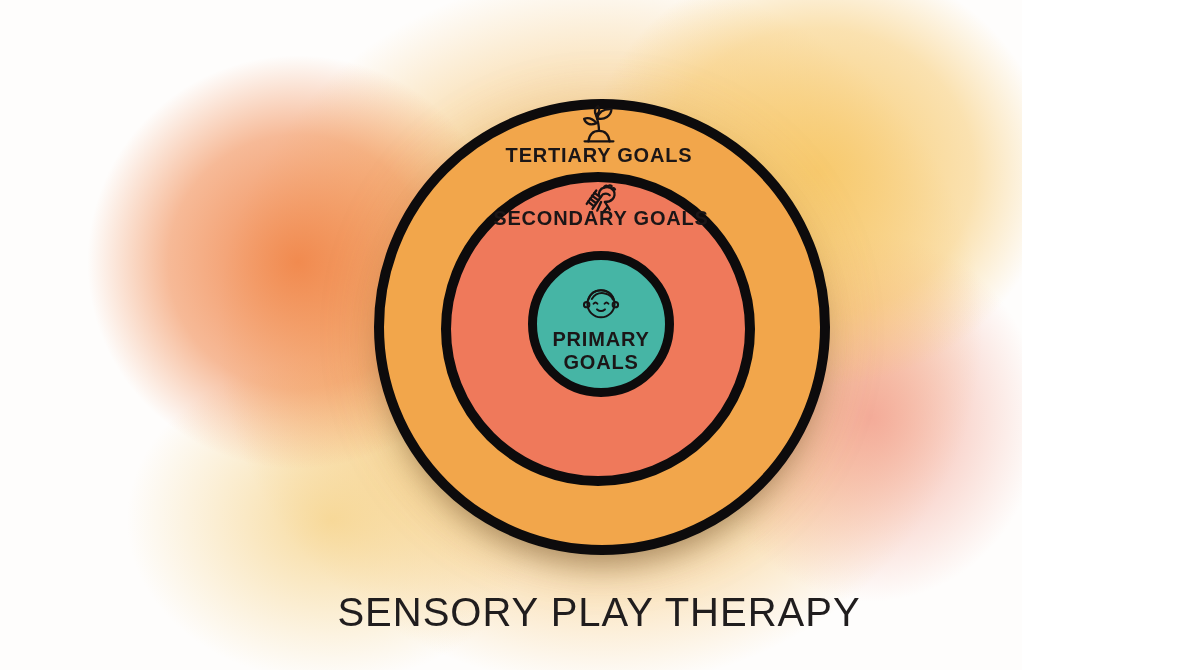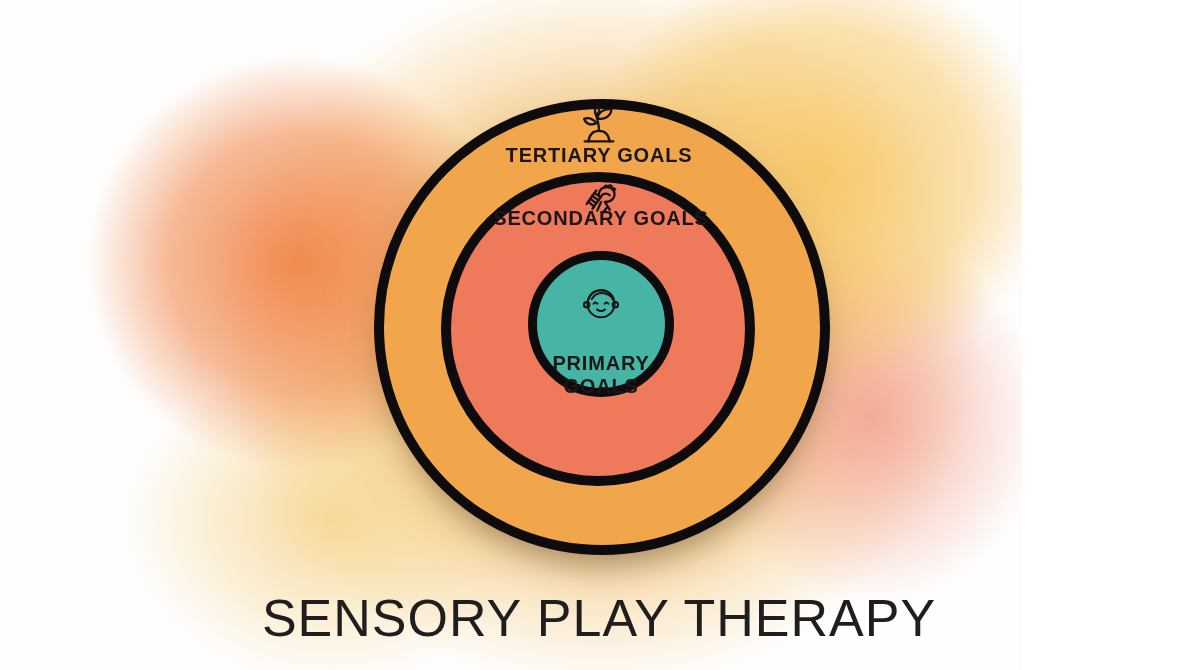--- a/index.html
+++ b/index.html
@@ -33,29 +33,29 @@
   .ring-label{
     position:absolute;transform:translateX(-50%);
     font-weight:600;font-size:20px;letter-spacing:0.8px;
     color:#1b1617;white-space:nowrap;line-height:1;
   }
   .label-tertiary{left:599px;top:145px;}
   .label-secondary{left:601px;top:208px;}
   .label-primary{
     position:absolute;left:601px;top:328px;transform:translateX(-50%);
     font-weight:600;font-size:20px;letter-spacing:0.8px;color:#17292a;
-    text-align:center;line-height:23px;color:#1b1617;margin-top:24px;
+    text-align:center;line-height:23px;color:#1b1617;
   }
   .icon{position:absolute;}
   .icon-sprout{left:576px;top:103px;}
   .icon-handshake{left:580px;top:179px;}
   .icon-child{left:580px;top:281px;}
   .main-title{
     position:absolute;left:599px;top:592px;transform:translateX(-50%);
-    font-weight:300;font-size:52px;letter-spacing:1px;color:#201d1e;
+    font-weight:300;font-size:40px;letter-spacing:1px;color:#201d1e;
     white-space:nowrap;line-height:1;
   }
   svg{display:block;}
 </style>
 </head>
 <body>
 
 <div class="canvas">
 
   <div class="circle circle-outer"></div>

